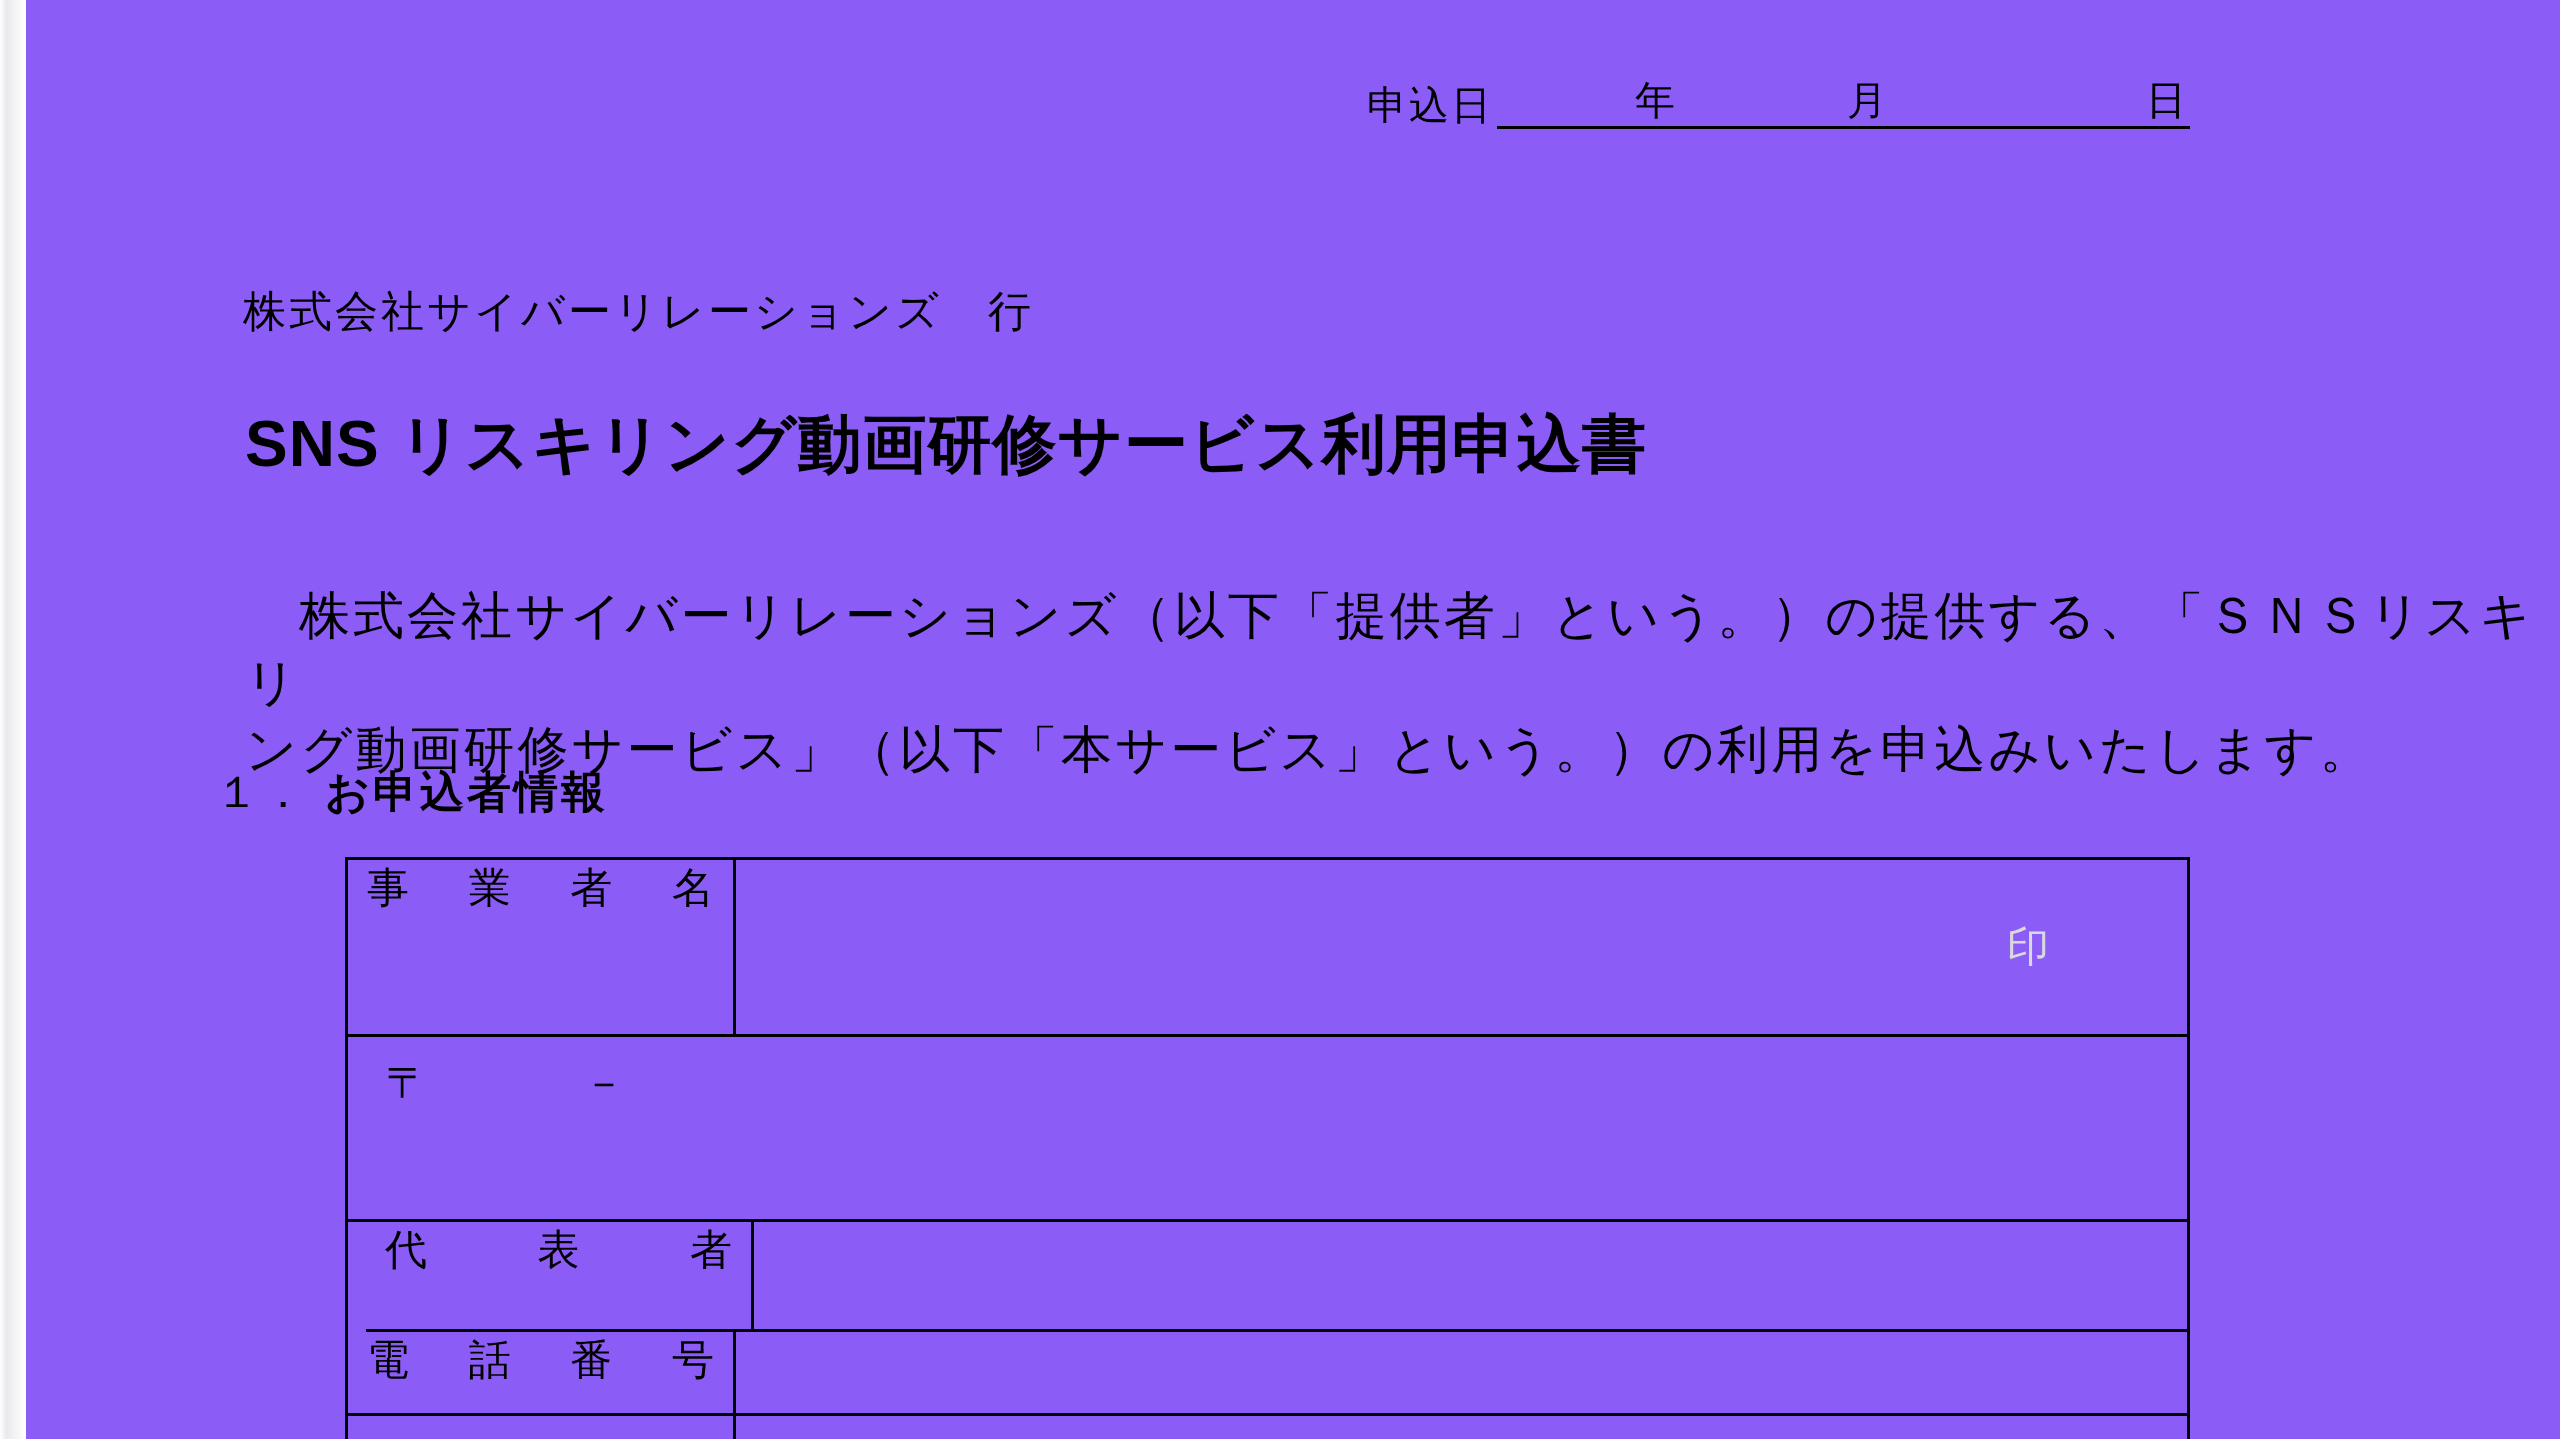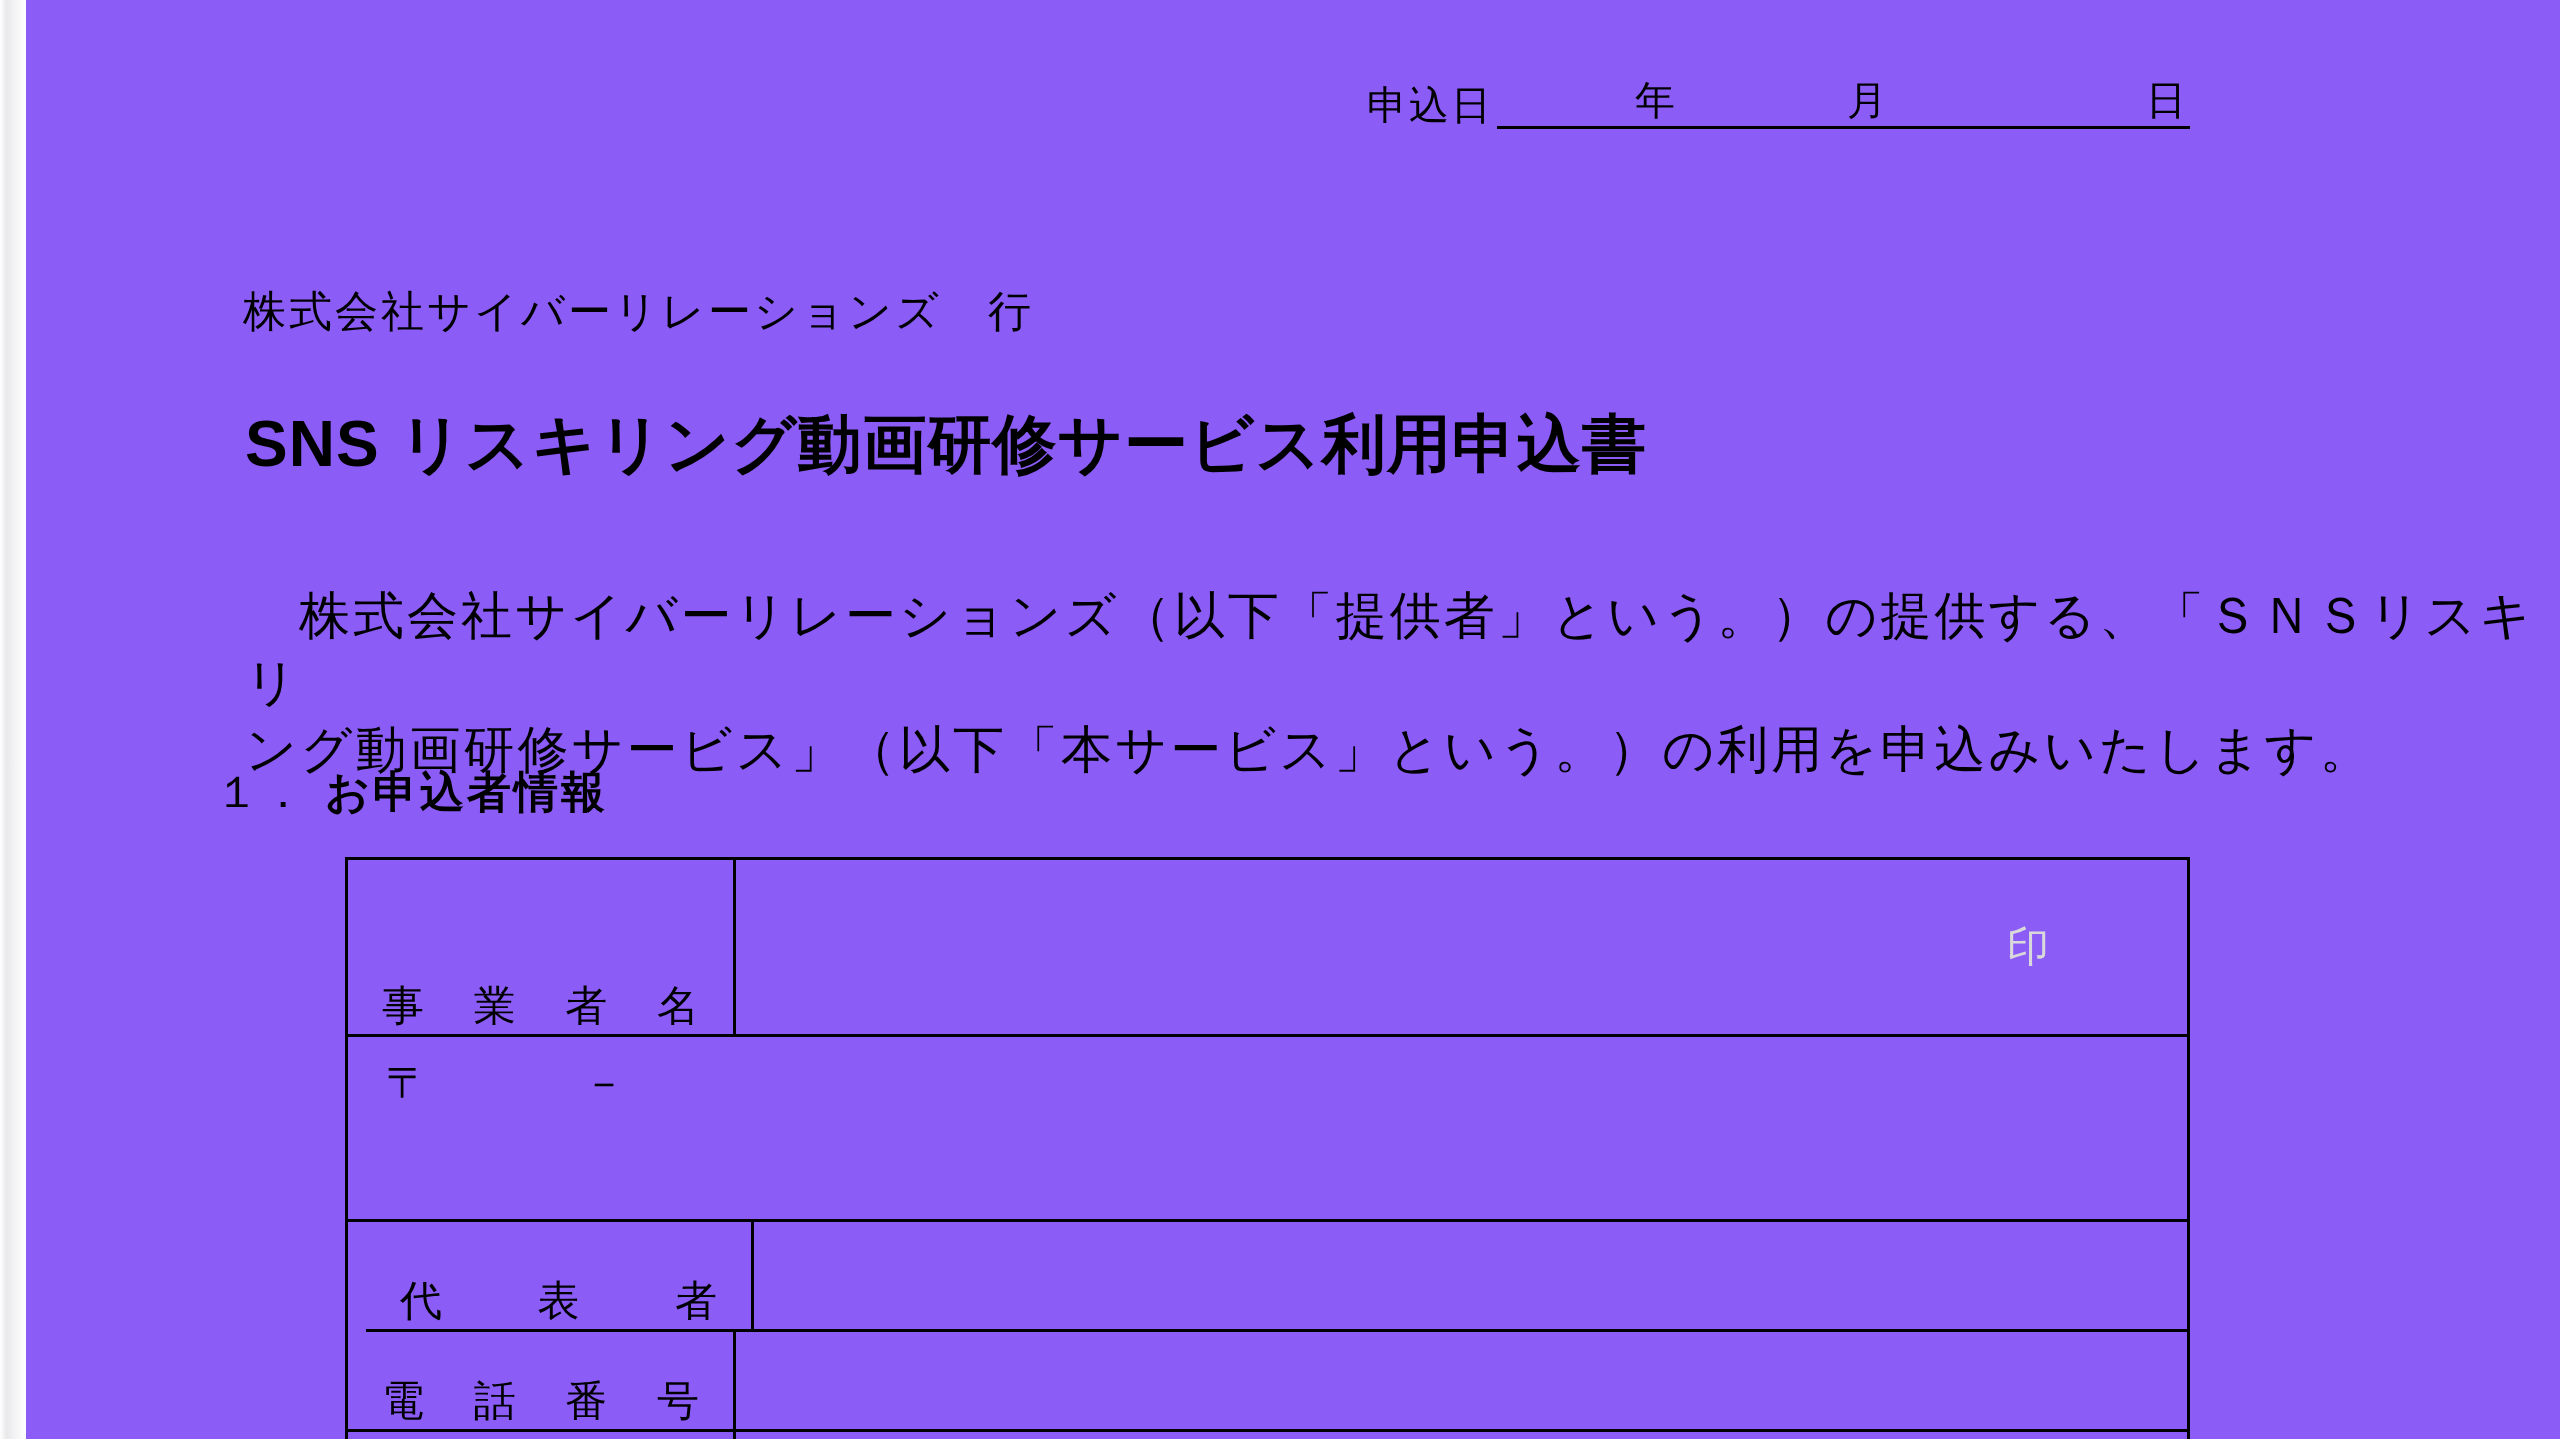--- a/index.html
+++ b/index.html
@@ -58,27 +58,27 @@
   .app-table{
     position:absolute;left:345px;top:857px;width:1845px;
     box-sizing:border-box;border:3px solid #000;
     font-size:42px;
   }
   .trow{display:flex;border-bottom:3px solid #000;box-sizing:border-box;}
   .trow:last-child{border-bottom:none;}
   .row-h1{height:177px;}
   .row-h2{height:185px;}
   .row-h3{height:110px;margin-left:18px;}
-  .row-h4{height:100px;}
+  .row-h4{height:84px;}
   .row-h5{height:120px;}
   .lcell{
     flex:none;width:388px;box-sizing:border-box;
     border-right:3px solid #000;
-    display:flex;align-items:flex-end;
-    padding:0 34px;
+    display:flex;align-items:flex-start;
+    padding:0 19px;
   }
   .lcell-label{display:block;width:100%;text-align:justify;text-align-last:justify;}
   .vcell{flex:1;position:relative;box-sizing:border-box;}
   .vcell-seal{display:flex;align-items:center;justify-content:flex-end;padding-right:138px;}
   .seal{color:#d9d9db;}
   .postal{position:absolute;left:38px;top:18px;letter-spacing:0;}
   .postal-gap{display:inline-block;width:155px;}
 </style>
 </head>
 <body>

